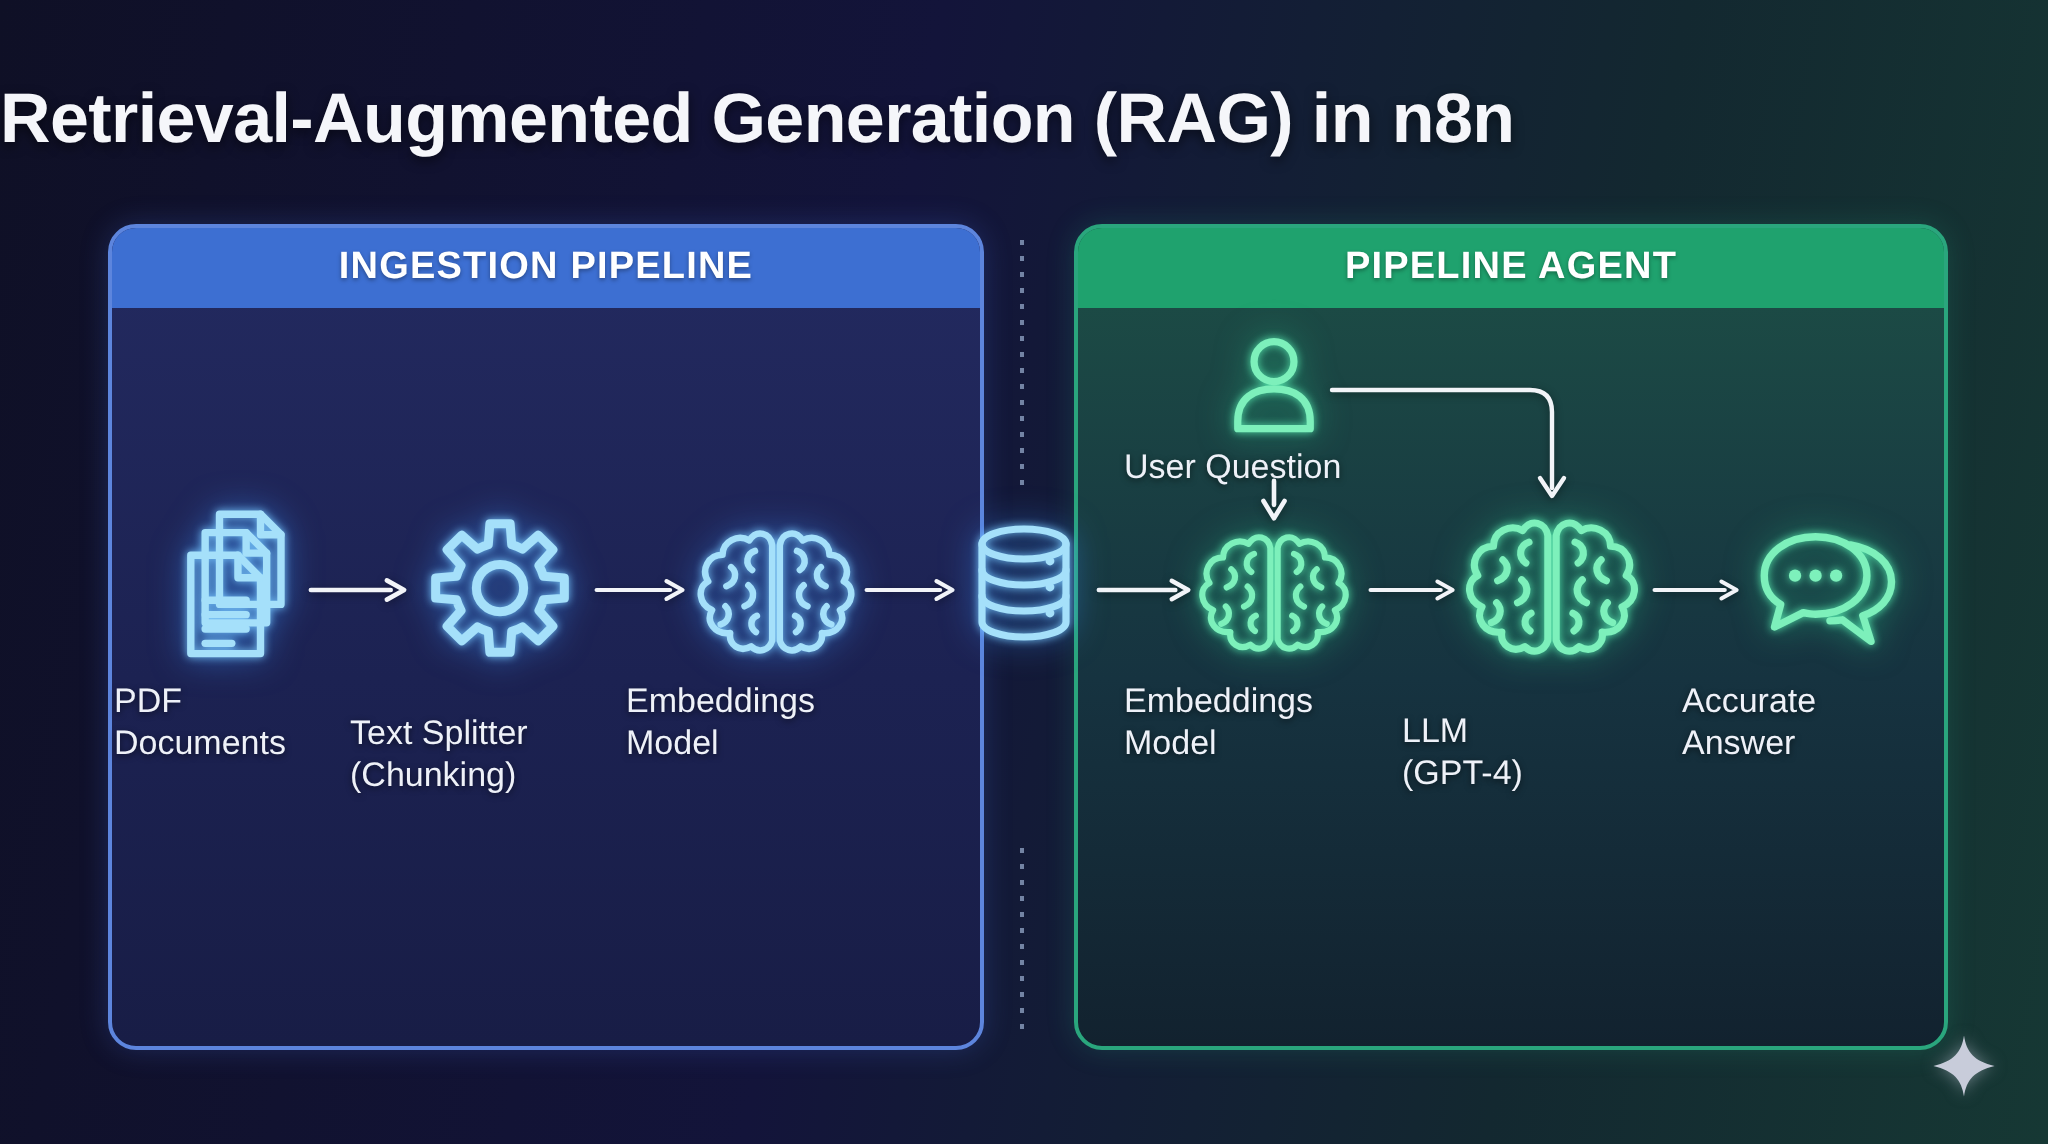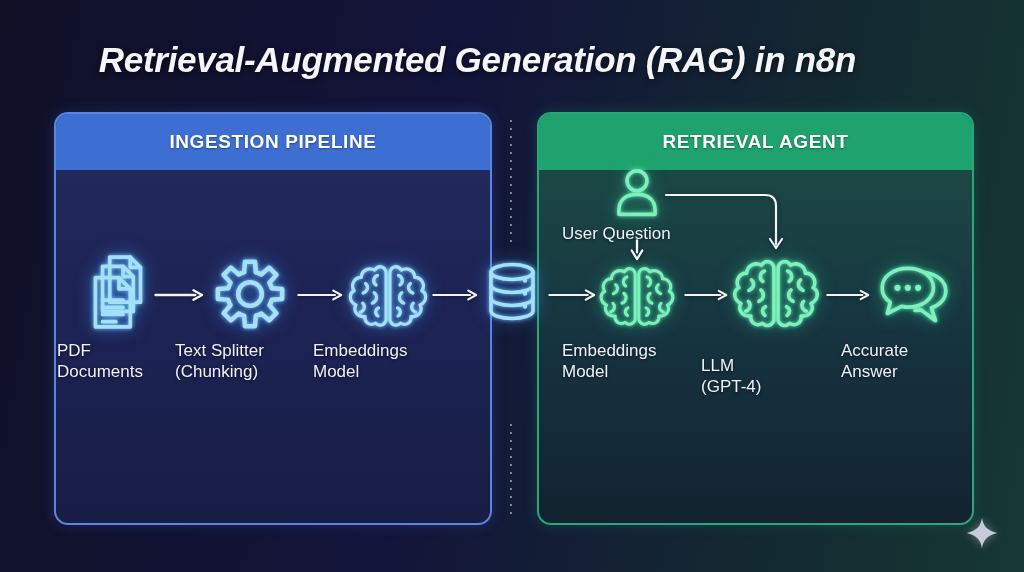--- a/index.html
+++ b/index.html
@@ -8,38 +8,37 @@
     --neon-blue:#a5e0fa; --neon-green:#7df0bb;
     --arrow:#f2f4f8; --text:#eef1f8; --sparkle:#c8ccda;
   }
   html,body{margin:0;padding:0;background:#0c0d20;}
   #stage{
     position:relative;width:1024px;height:572px;overflow:hidden;
     font-family:"Liberation Sans",sans-serif;
     background:linear-gradient(100deg,#0f1026 0%,#13143a 42%,#132830 75%,#163834 100%);
   }
   .title{
-    position:absolute;top:40px;left:0;width:856px;text-align:right;
+    position:absolute;top:40px;left:0;width:856px;text-align:left;
     font-size:35px;font-weight:700;letter-spacing:-0.3px;color:#f5f6fa;
     text-shadow:0 2px 6px rgba(0,0,0,.55);
-    font-style:italic;
   }
   .panel{position:absolute;top:112px;height:409px;border-radius:14px;overflow:hidden;z-index:1;}
   .panel-ingestion{
     left:54px;width:434px;border:2px solid var(--panel-blue-border);
     background:linear-gradient(180deg,#232a60 0%,#1c2252 55%,#181d46 100%);
     box-shadow:0 0 14px rgba(70,110,220,.25);
   }
   .panel-retrieval{
     left:537px;width:433px;border:2px solid var(--panel-green-border);
     background:linear-gradient(180deg,#1d4f46 0%,#163340 55%,#12222f 100%);
     box-shadow:0 0 14px rgba(40,170,130,.22);
   }
   .panel-header{
-    position:absolute;top:0;left:0;right:0;height:56px;
+    position:absolute;top:0;left:0;right:0;height:40px;
     display:flex;align-items:center;justify-content:center;
     color:#fff;font-size:19px;font-weight:700;letter-spacing:.6px;
     text-shadow:0 1px 2px rgba(0,0,0,.35);
   }
   .panel-ingestion .panel-header{background:var(--accent-blue);}
   .panel-retrieval .panel-header{background:var(--accent-green);}
   .divider-seg{
     position:absolute;left:510px;width:2px;z-index:0;opacity:.75;
     background:repeating-linear-gradient(180deg,#93a7c8 0 2.5px,transparent 2.5px 8px);
   }
@@ -156,33 +155,33 @@
 
   <div class="title">Retrieval-Augmented Generation (RAG) in n8n</div>
 
   <div id="divider-top" class="divider-seg"></div>
   <div id="divider-bottom" class="divider-seg"></div>
 
   <div class="panel panel-ingestion">
     <div class="panel-header">INGESTION PIPELINE</div>
   </div>
   <div class="panel panel-retrieval">
-    <div class="panel-header">RETRIEVAL AGENT</div>
+    <div class="panel-header">PIPELINE AGENT</div>
   </div>
 
   <svg class="icon blue-icon" style="left:120px;top:253px;width:74px;height:82px">
       <use href="#sym-docs"></use>
     </svg>
   <div class="node-label" style="left:132px;top:340px">PDF
 Documents</div>
 
   <svg class="icon blue-icon" style="left:250px;top:258px;width:72px;height:72px">
       <use href="#sym-gear"></use>
     </svg>
-  <div class="node-label" style="left:250px;top:340px">Text Splitter
+  <div class="node-label" style="left:250px;top:356px">Text Splitter
 (Chunking)</div>
 
   <svg class="icon blue-icon" style="left:388px;top:261px;width:84px;height:69px">
       <use href="#sym-brain"></use>
     </svg>
   <div class="node-label" style="left:388px;top:340px">Embeddings
 Model</div>
 
   <svg class="icon blue-icon" style="left:512px;top:257px;width:64px;height:72px;z-index:6">
       <use href="#sym-db"></use>

